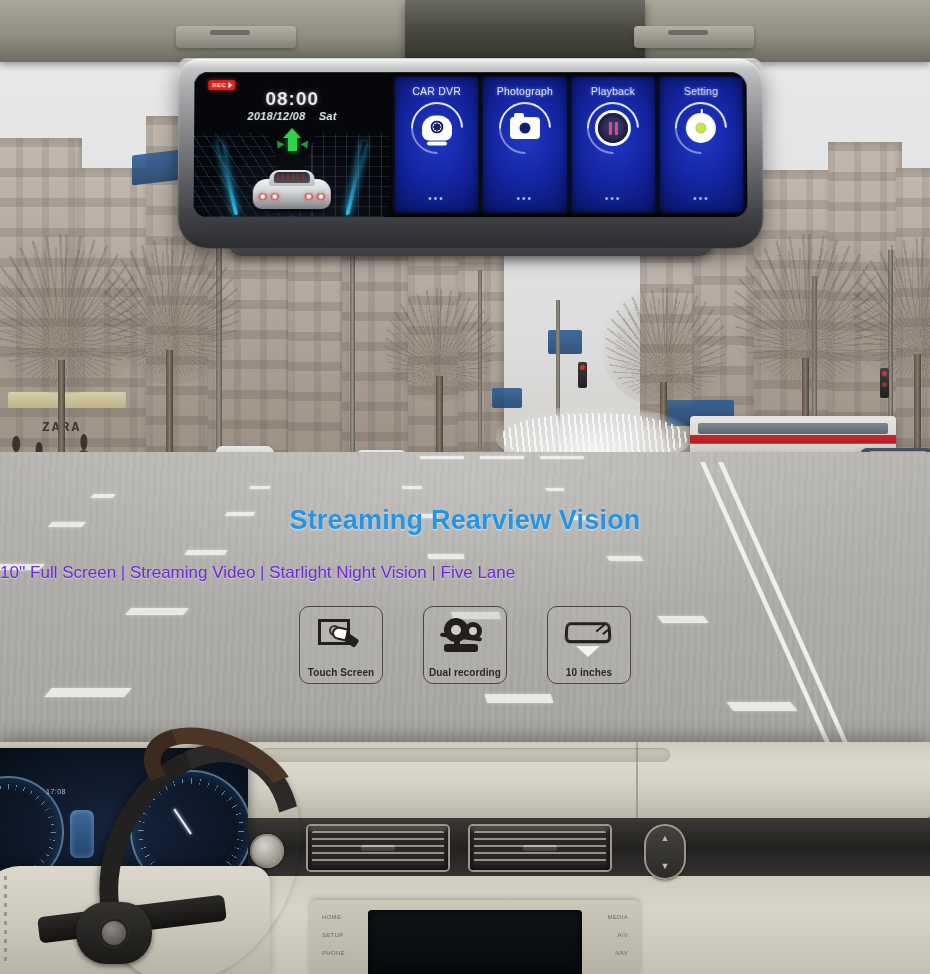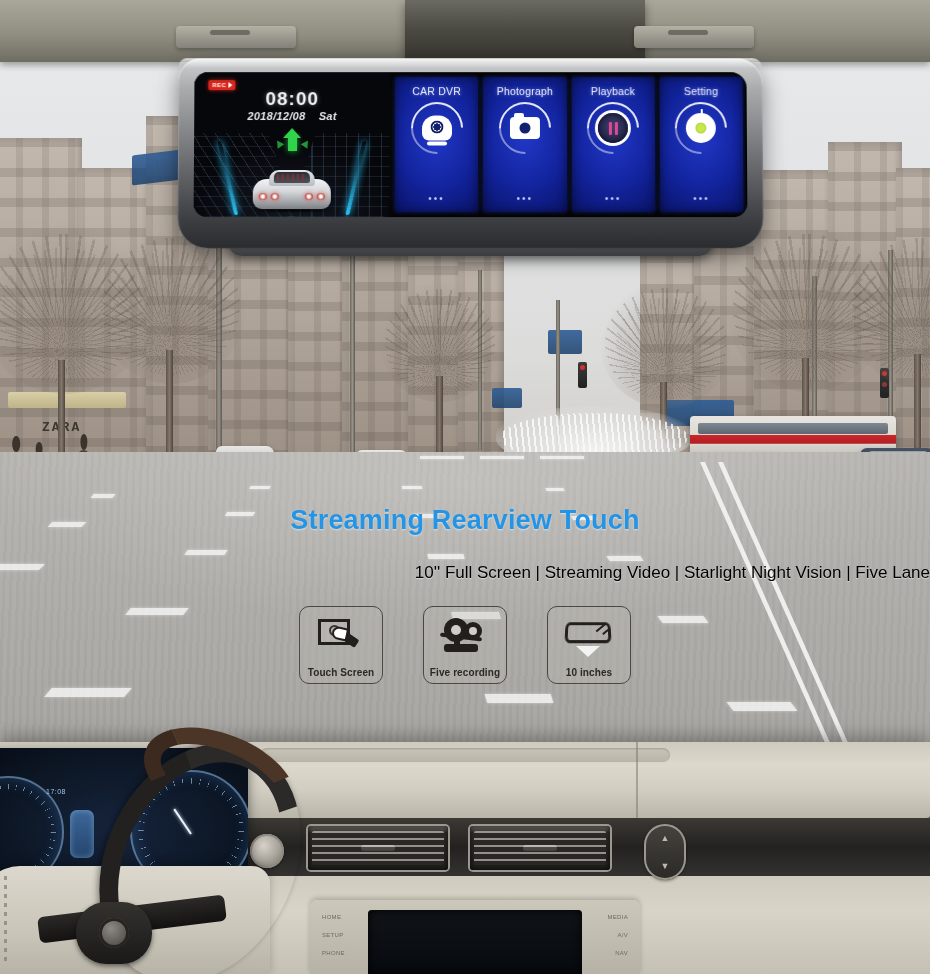--- a/index.html
+++ b/index.html
@@ -380,22 +380,22 @@
     background:radial-gradient(circle,#c7e84a 40%, #9dc130 100%);
   }
 
   
   .headline{
     position:absolute; left:0; right:0; top:505px; text-align:center; z-index:20;
     color:#2494e6; font-size:27px; font-weight:700; letter-spacing:.2px;
     text-shadow:0 1px 2px rgba(255,255,255,.55);
   }
   .subline{
-    position:absolute; left:0; right:0; top:563px; text-align:right; z-index:20;
-    color:#000000; font-size:17px; font-weight:400;
+    position:absolute; left:0; right:0; top:563px; text-align:left; z-index:20;
+    color:#6d28d9; font-size:17px; font-weight:400;
     text-shadow:0 1px 1px rgba(255,255,255,.5);
   }
 
   
   .features{
     position:absolute; left:0; right:0; top:606px; z-index:20;
     display:flex; justify-content:center; align-items:flex-start; gap:40px;
   }
   .feature{
     width:84px; height:78px; border:1.5px solid #4b4742; border-radius:10px;
@@ -866,21 +866,21 @@
               <div class="ic-gear"></div>
             </div>
             <div class="tile-dots">•••</div>
           </div>
 
         </div>
       </div>
     </div>
   </div>
 
-  <div class="headline">Streaming Rearview Touch</div>
+  <div class="headline">Streaming Rearview Vision</div>
   <div class="subline">10'' Full Screen | Streaming Video | Starlight Night Vision | Five Lane</div>
 
   <div class="features">
 
 
     <div class="feature">
       <div class="fi">
         <div class="gly g-ts">
           <div class="scr"></div>
           <div class="rip"></div>
@@ -894,21 +894,21 @@
     <div class="feature">
       <div class="fi">
         <div class="gly g-dr">
           <div class="arm"></div>
           <div class="cam1"></div>
           <div class="cam2"></div>
           <div class="neck"></div>
           <div class="stand"></div>
         </div>
       </div>
-      <div class="flabel">Five recording</div>
+      <div class="flabel">Dual recording</div>
     </div>
 
     <div class="feature">
       <div class="fi">
         <div class="gly g-in">
           <div class="dwn"></div>
           <div class="mir"></div>
           <div class="shine"></div>
           <div class="shine2"></div>
         </div>

